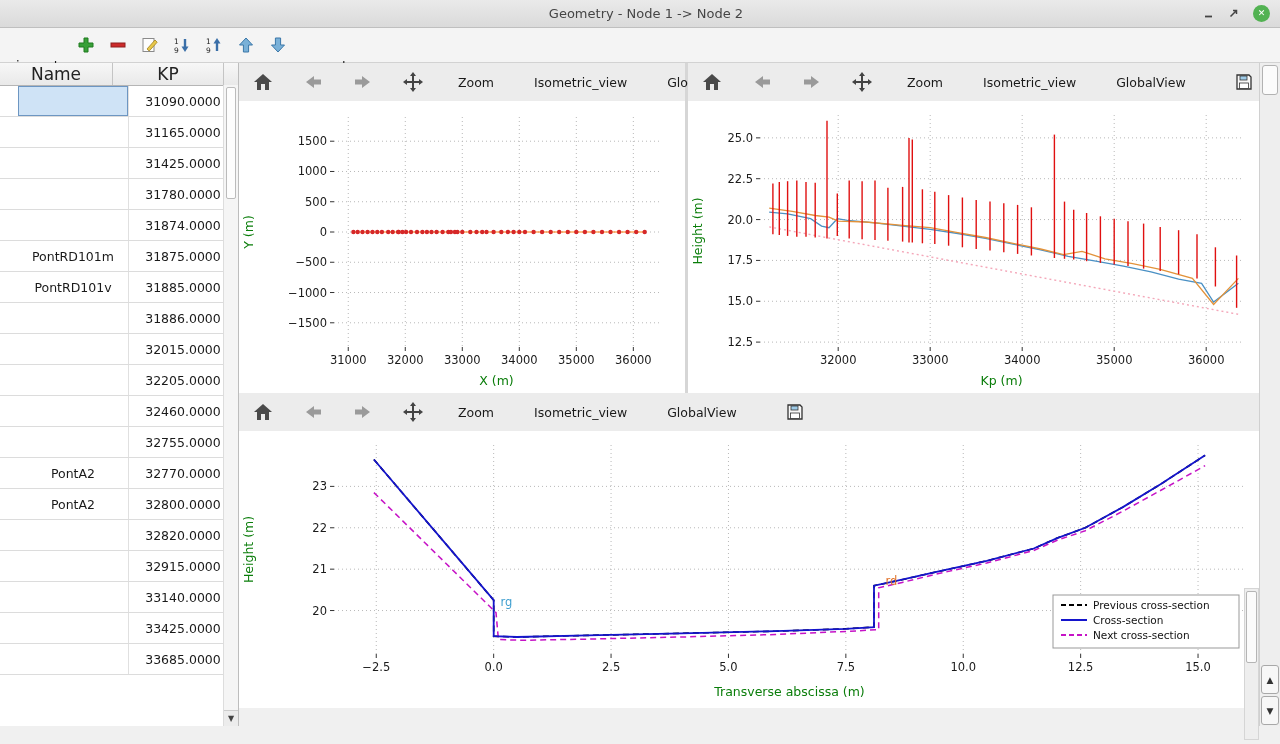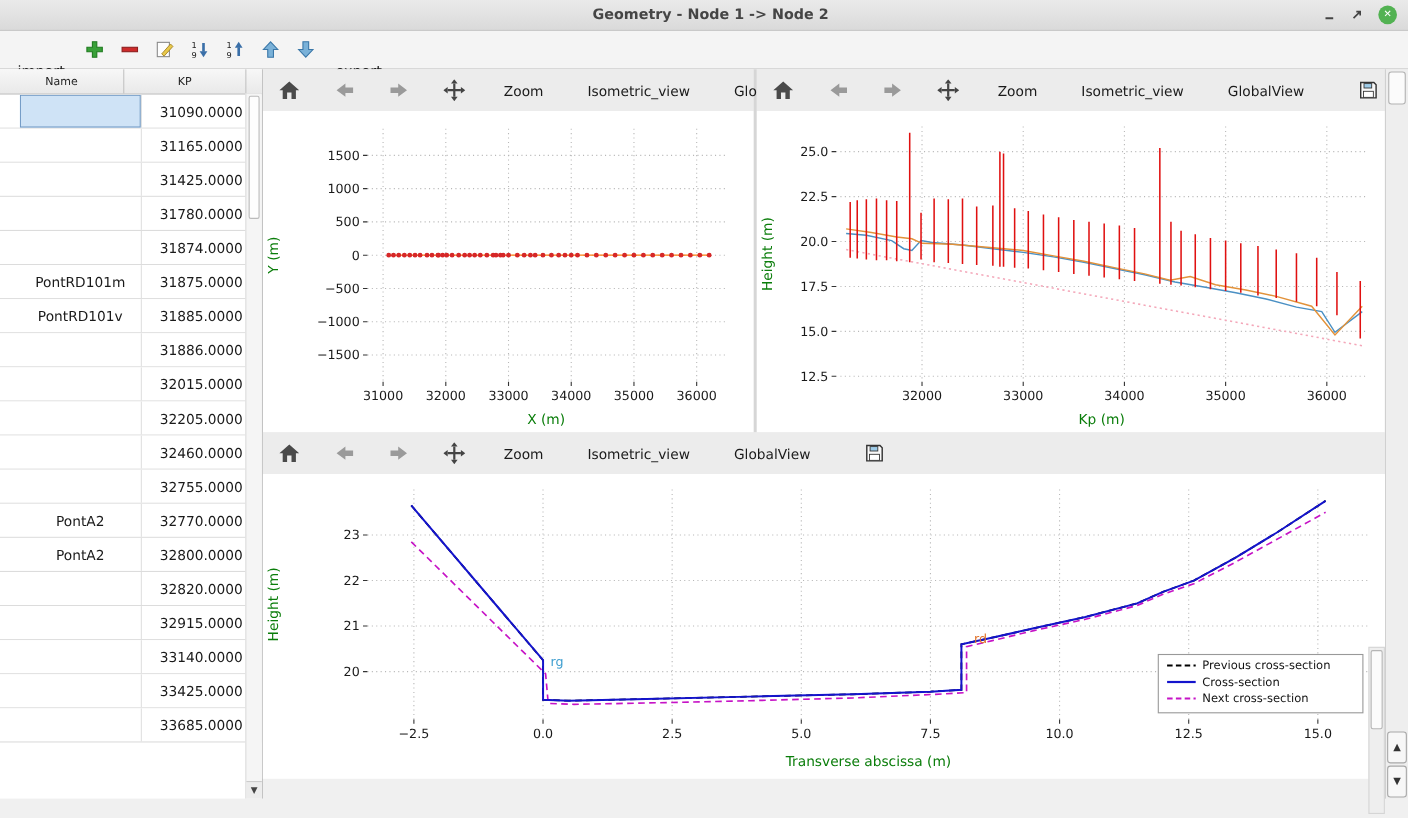--- a/index.html
+++ b/index.html
@@ -1,32 +1,32 @@
 <!DOCTYPE html>
 <html><head>
 <meta charset="utf-8">
 <style>
   html,body{margin:0;padding:0;width:1280px;height:744px;overflow:hidden;
     font-family:"DejaVu Sans","Liberation Sans",sans-serif;background:#f0f0f0;color:#1a1a1a;}
   .titlebar{height:27px;background:linear-gradient(#eaeaea,#dadada);border-bottom:1px solid #bfbfbf;
     position:relative;display:flex;align-items:center;}
-  .title{position:absolute;left:12px;right:0;text-align:center;font-weight:bold;font-size:13px;color:#454545;}
+  .title{position:absolute;left:12px;right:0;text-align:center;font-weight:normal;font-size:13px;color:#454545;}
   .win-controls{margin-left:auto;display:flex;align-items:center;gap:14px;padding-right:10px;z-index:2;}
   .wc{display:inline-flex;align-items:center;justify-content:center;cursor:default;}
   .wc-close{width:17px;height:17px;border-radius:50%;background:#52b252;color:#fff;font-size:9px;line-height:1;}
   .toolbar{height:34px;background:#f4f4f4;border-bottom:1px solid #d2d2d2;display:flex;align-items:center;
     gap:14px;padding:0 12px;font-size:13px;}
   .tb-label{padding:3px 4px;margin-top:41px;}
   .tb-icon{display:inline-flex;align-items:center;}
   .main{display:flex;height:663px;}
   
   .table-panel{width:238px;background:#ffffff;border-right:1px solid #bdbdbd;position:relative;
     display:flex;flex-direction:column;}
   .tbl-header{display:flex;height:22px;background:linear-gradient(#f7f7f7,#e9e9e9);
-    border-bottom:1px solid #b5b5b5;font-size:10px;color:#222;}
+    border-bottom:1px solid #b5b5b5;font-size:17px;color:#222;}
   .tbl-header .cell{display:flex;align-items:center;justify-content:center;border-right:1px solid #c4c4c4;}
   .cell.name{width:112px;}
   .cell.kp{width:110px;}
   .tbl-body{flex:1;overflow:hidden;}
   .trow{display:flex;height:30px;border-bottom:1px solid #dcdcdc;font-size:12.5px;background:#fff;padding-left:18px;}
   .trow .cell{display:flex;align-items:center;justify-content:center;border-right:1px solid #e0e0e0;}
   .trow .cell.sel{background:#cfe3f6;box-shadow:inset 0 0 0 1px #6d96c2;}
   .tbl-scroll{position:absolute;top:22px;right:0;bottom:0;width:14px;background:#f5f5f5;
     border-left:1px solid #ddd;display:flex;flex-direction:column;}
   .tbl-thumb{height:110px;margin:2px 2px;background:#fdfdfd;border:1px solid #bbb;border-radius:2px;}

